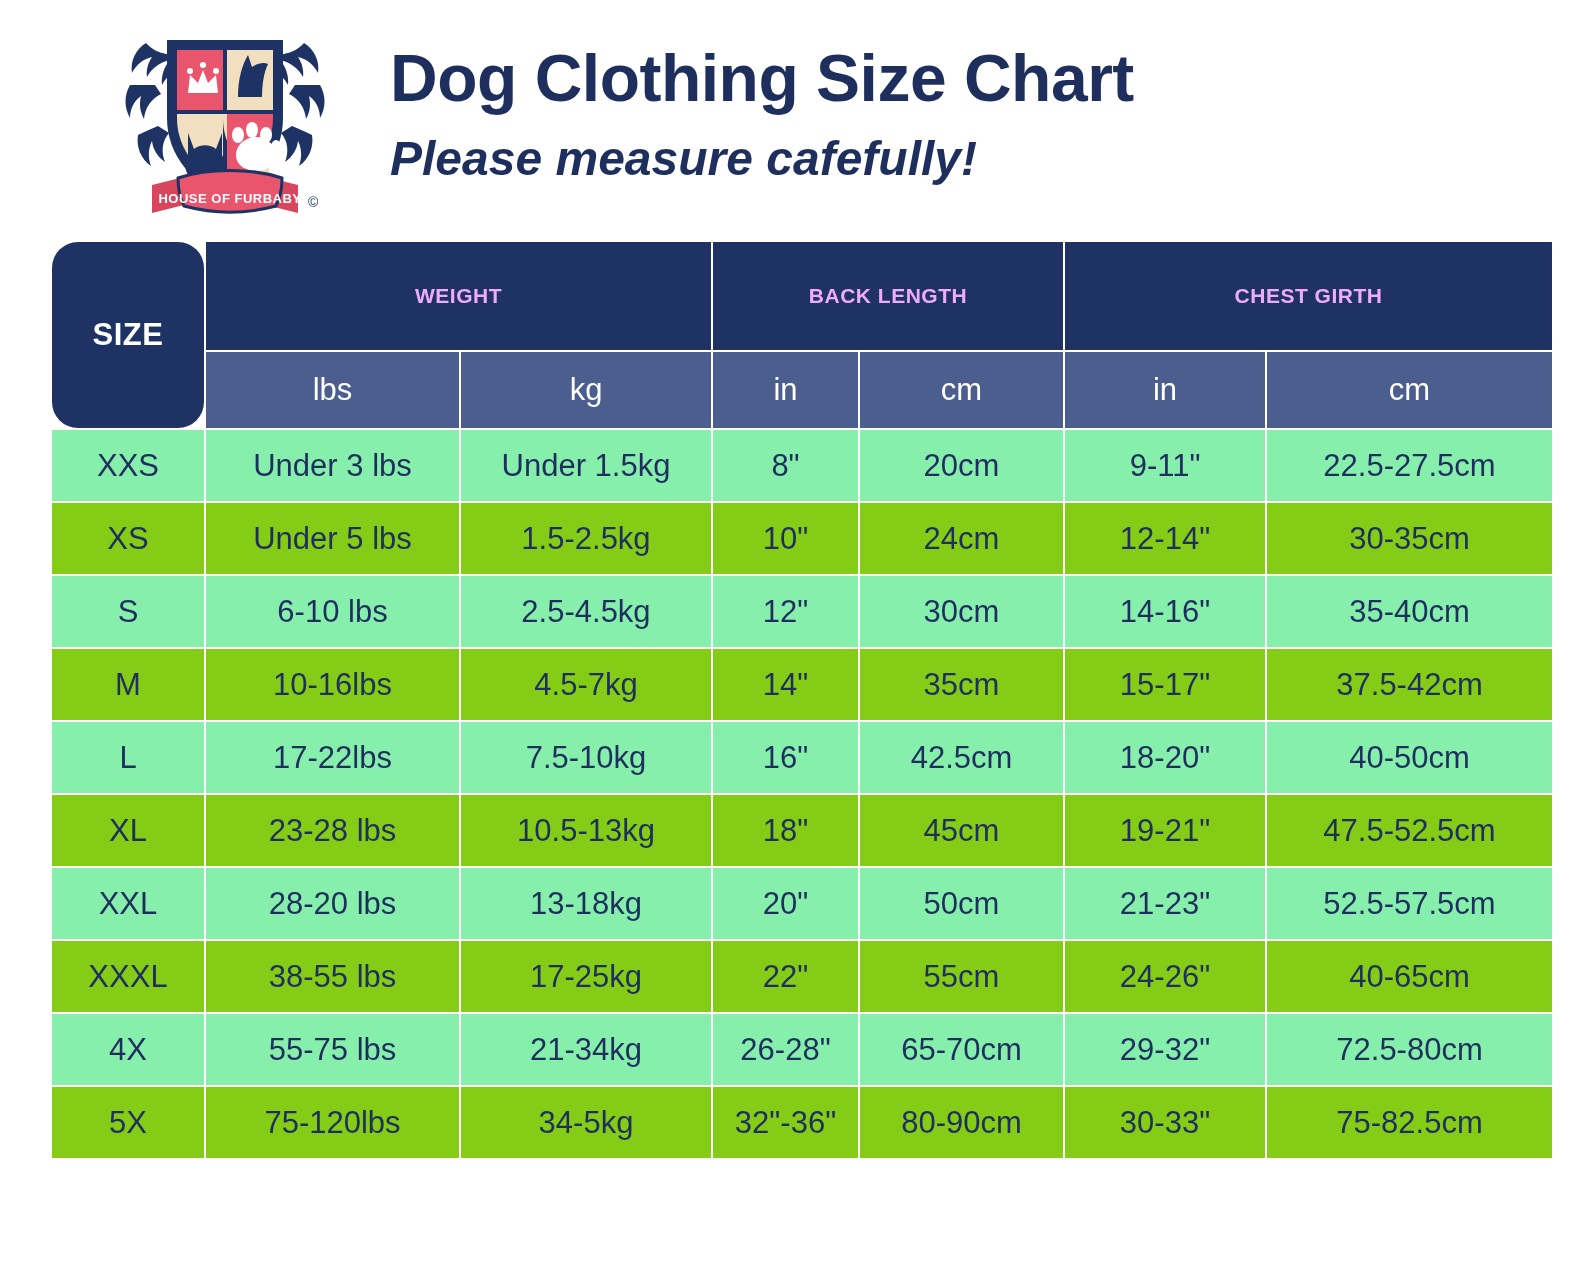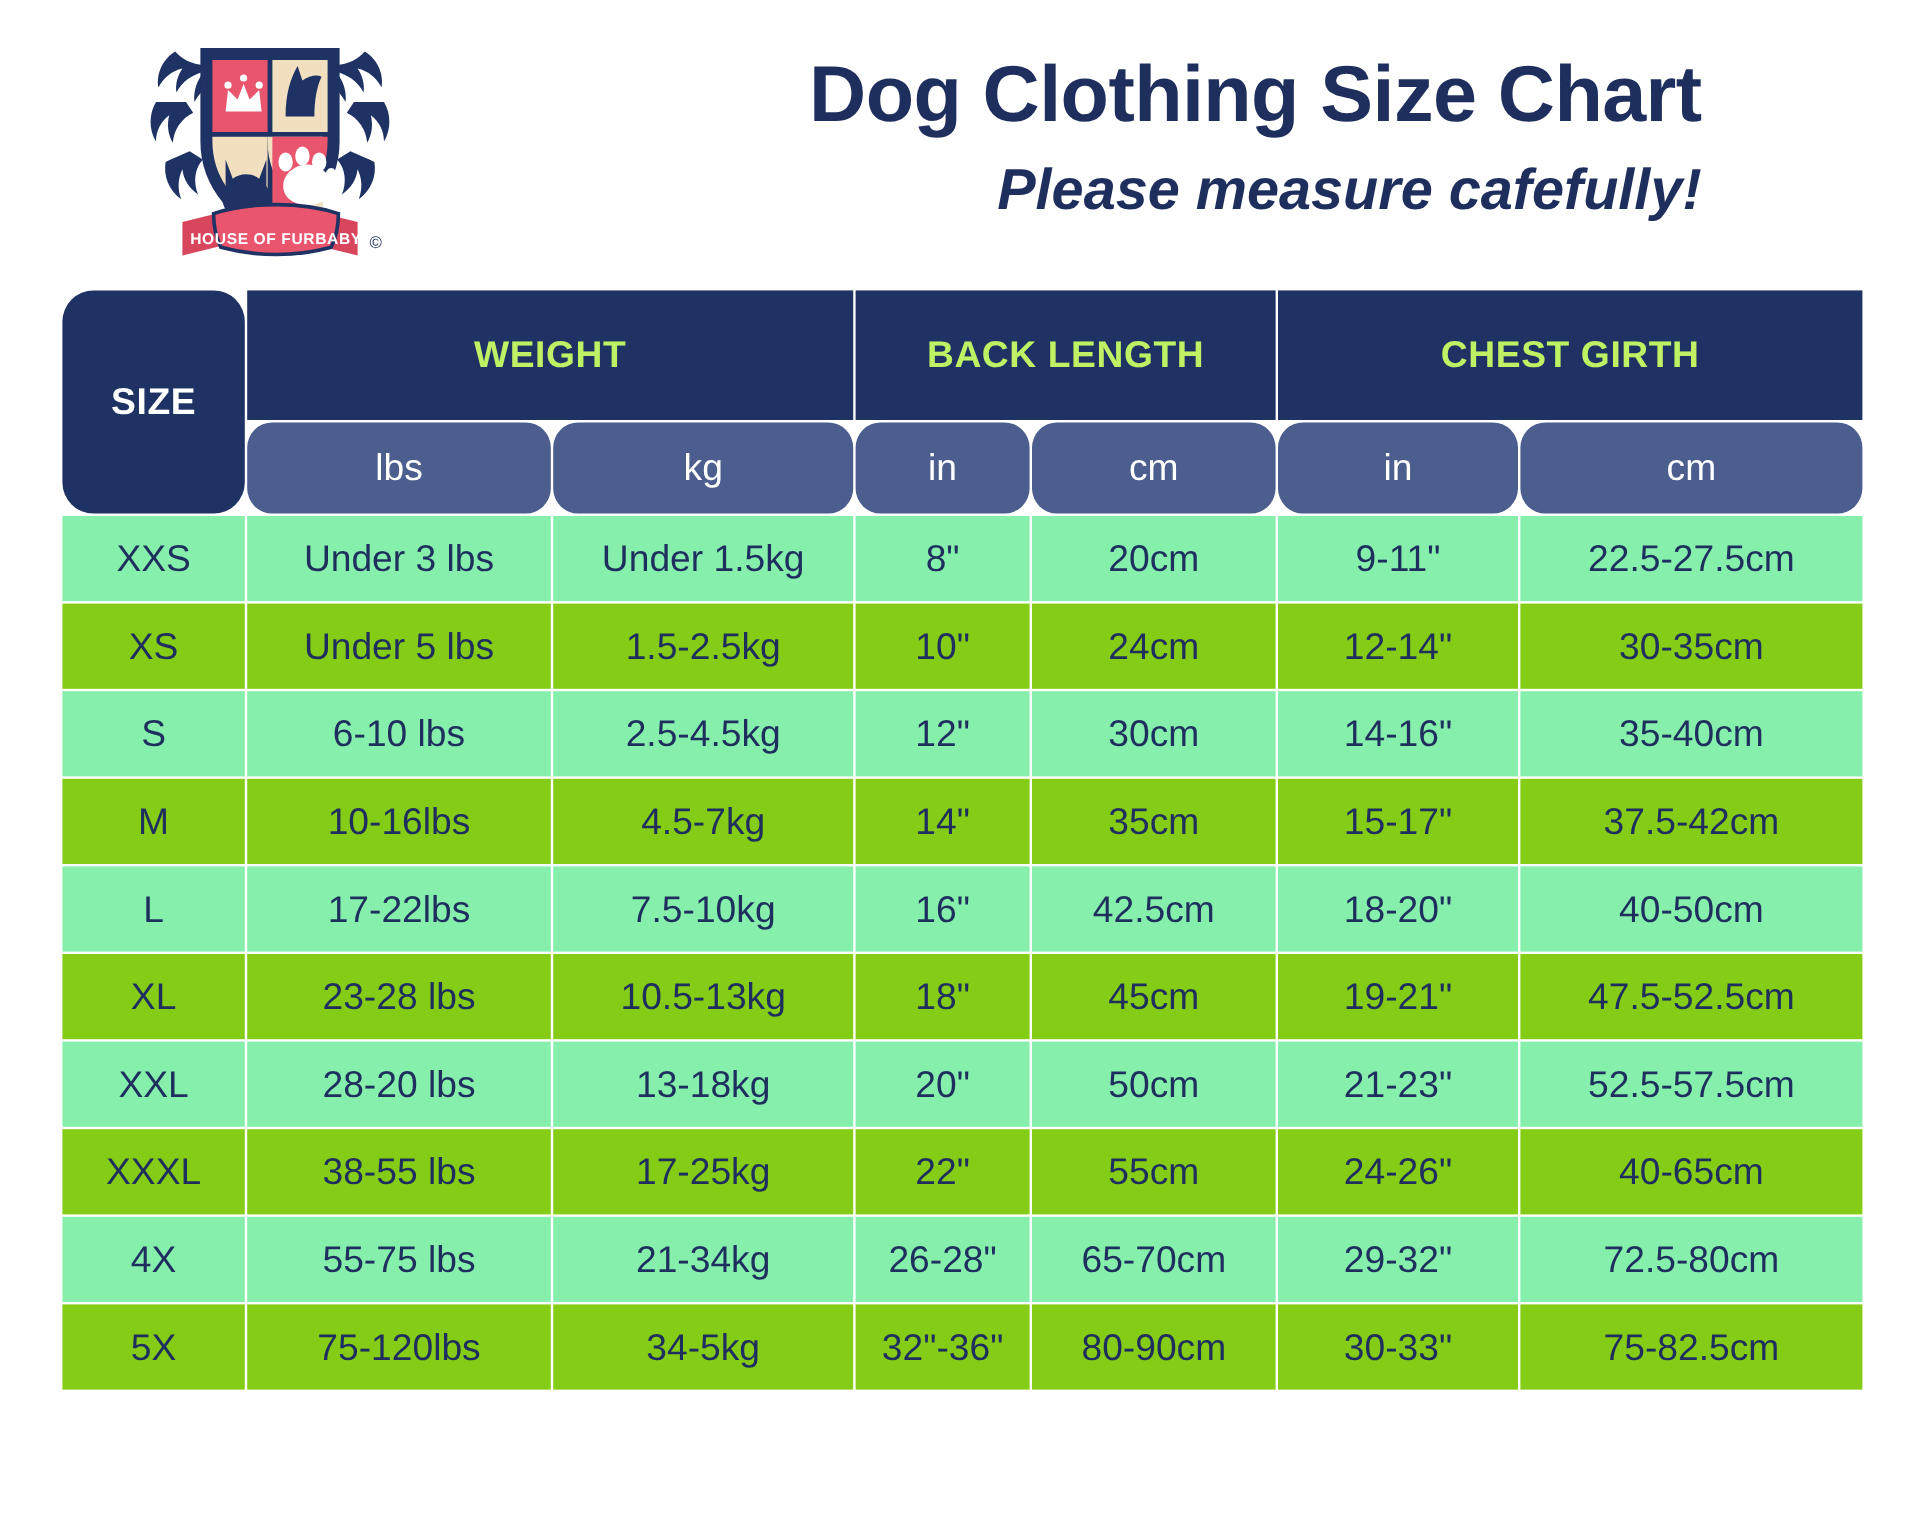--- a/index.html
+++ b/index.html
@@ -30,21 +30,21 @@
     box-sizing: border-box;
   }
   .logo {
     width: 330px;
     height: 210px;
     flex: 0 0 330px;
     position: relative;
   }
   .titles {
     flex: 1 1 auto;
-    text-align: right;
+    text-align: left;
     padding-right: 170px;
     margin-top: -10px;
   }
   .main-title {
     font-size: 66px;
     font-weight: bold;
     letter-spacing: -0.5px;
     color: #1e2f5e;
     line-height: 1.05;
   }
@@ -68,22 +68,22 @@
     border-spacing: 2px;
     table-layout: fixed;
   }
   table.size-chart th,
   table.size-chart td {
     padding: 0;
     margin: 0;
   }
   .hdr-group {
     background: #1e3263;
-    color: #bef264;
-    font-size: 31px;
+    color: #f0abfc;
+    font-size: 21px;
     font-weight: bold;
     letter-spacing: 0.5px;
     height: 108px;
     text-align: center;
     vertical-align: middle;
   }
   .hdr-size {
     background: #1e3263;
     color: #ffffff;
     font-size: 31px;
@@ -94,21 +94,20 @@
     border-radius: 26px;
   }
   .hdr-unit {
     background: #4b5e8e;
     color: #ffffff;
     font-size: 31px;
     font-weight: normal;
     height: 76px;
     text-align: center;
     vertical-align: middle;
-    border-radius: 21px;
   }
   .cell {
     text-align: center;
     vertical-align: middle;
     height: 71px;
     font-size: 31px;
     color: #1e2f5e;
   }
   .row-a .cell { background: #86efac; }
   .row-b .cell { background: #84cc16; }

